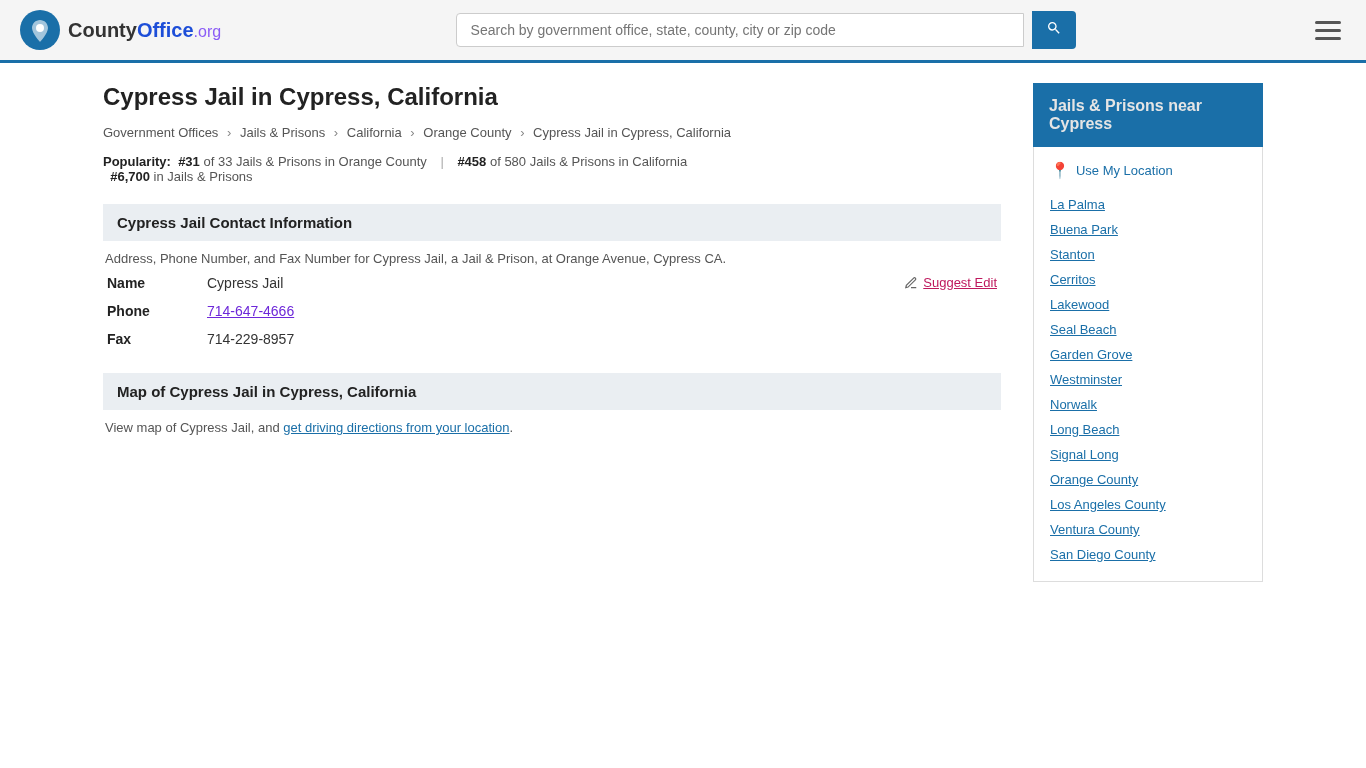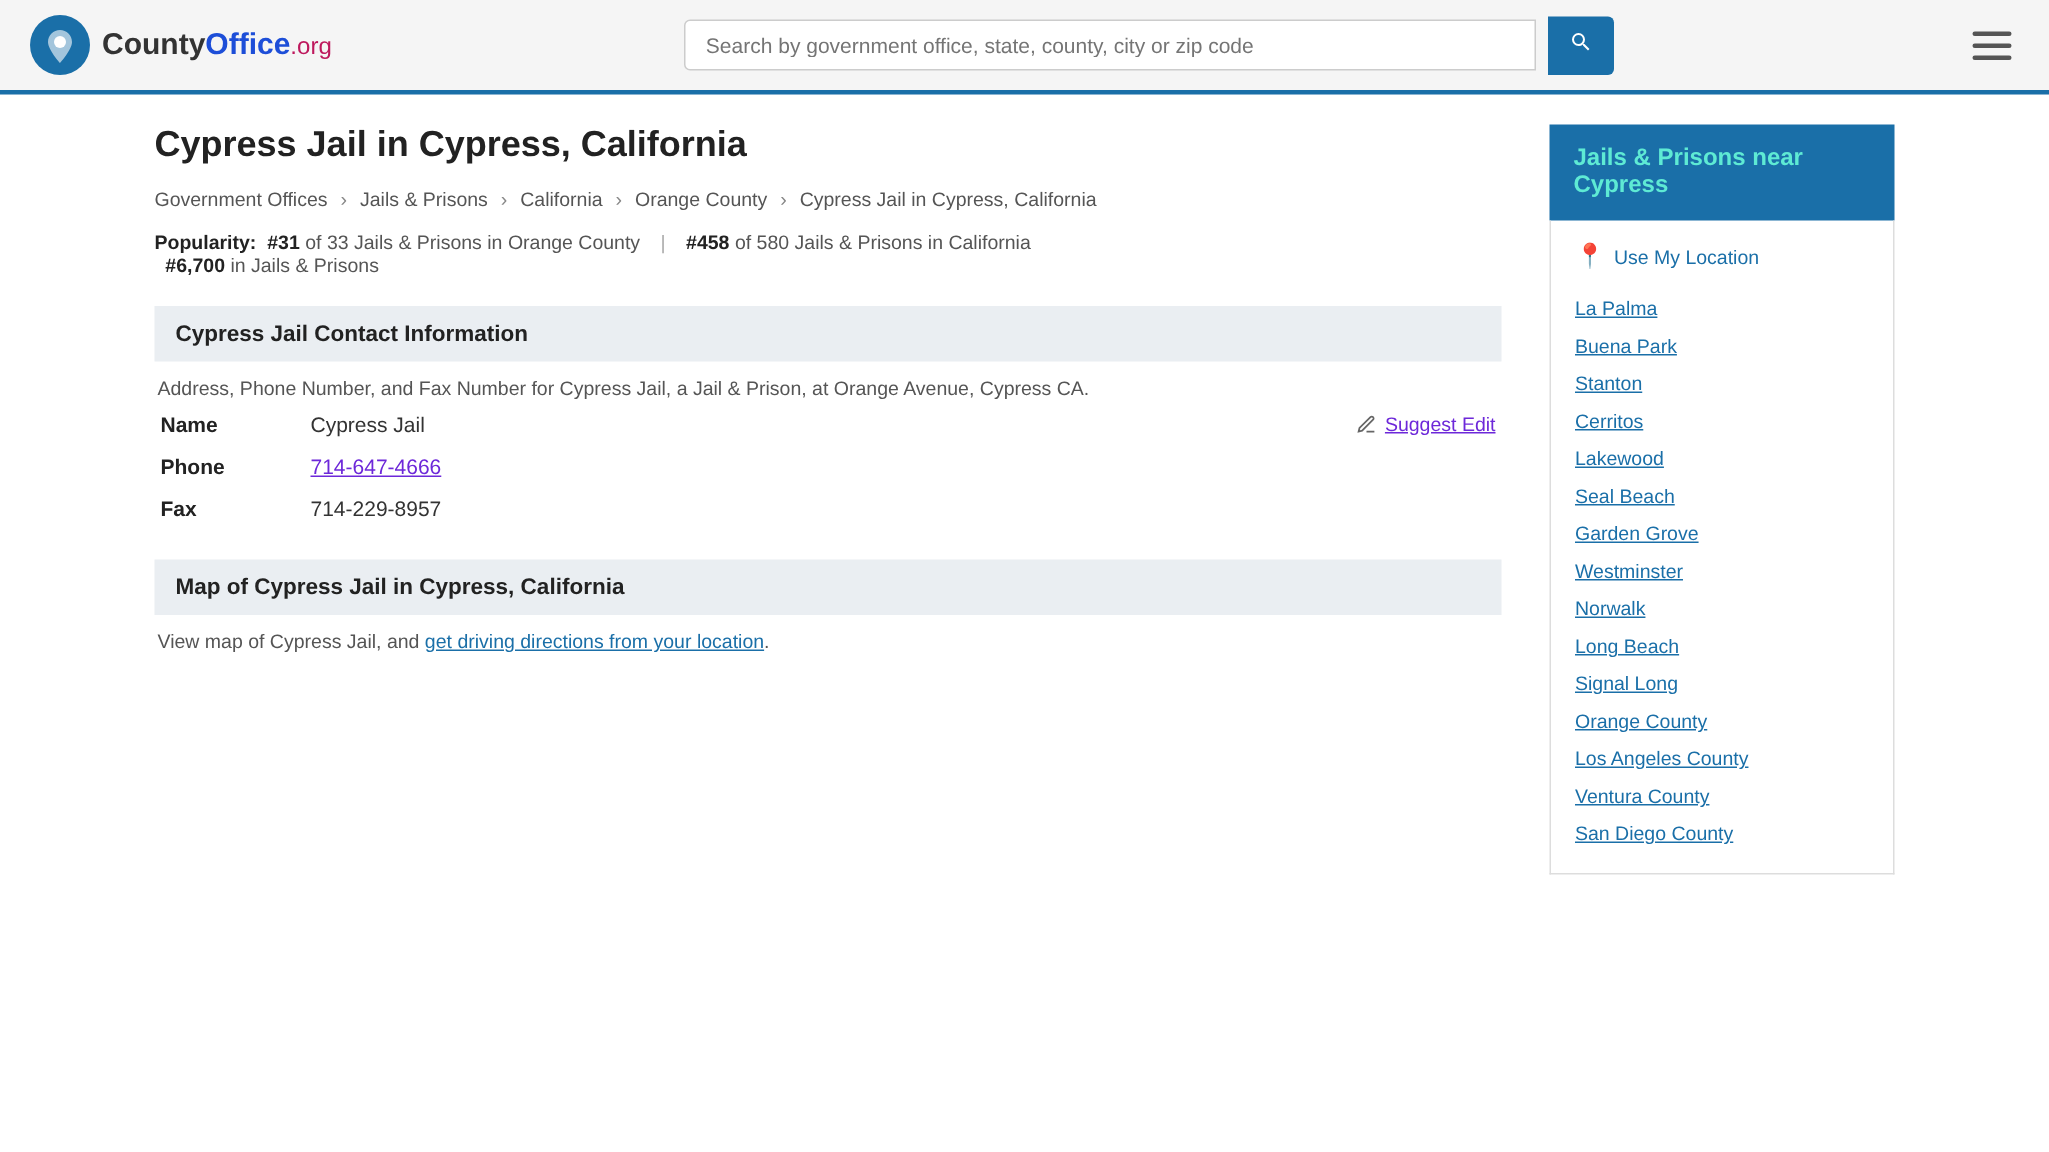--- a/index.html
+++ b/index.html
@@ -29,21 +29,21 @@
       justify-content: center;
       color: white;
       font-size: 18px;
     }
     .logo-text {
       font-size: 20px;
       color: #333;
       font-weight: bold;
     }
     .logo-text span { color: #1d4ed8; }
-    .logo-text .org { color: #be185d; font-weight: normal; font-size: 16px; }
+    .logo-text .org { color: #8b5cf6; font-weight: normal; font-size: 16px; }
     .search-area {
       display: flex;
       align-items: center;
       gap: 8px;
       flex: 1;
       max-width: 620px;
       margin: 0 30px;
     }
     .search-input {
       flex: 1;
@@ -143,21 +143,21 @@
     }
     .info-table td:first-child {
       font-weight: bold;
       width: 100px;
       color: #222;
     }
     .info-table td:last-child { color: #333; }
     .suggest-edit-btn {
       background: none;
       border: none;
-      color: #6d28d9;
+      color: #be185d;
       font-size: 13px;
       cursor: pointer;
       display: flex;
       align-items: center;
       gap: 5px;
       float: right;
       text-decoration: underline;
     }
     .phone-link {
       color: #6d28d9;
@@ -173,21 +173,21 @@
     }
     .map-link {
       color: #1a6fa8;
       text-decoration: underline;
       cursor: pointer;
     }
 
     
     .sidebar-header {
       background: #1a6fa8;
-      color: #5eead4;
+      color: #e5e5e5;
       padding: 14px 16px;
       font-size: 16px;
       font-weight: bold;
       margin-bottom: 0;
     }
     .sidebar-content {
       border: 1px solid #ddd;
       border-top: none;
       padding: 14px 16px;
     }

